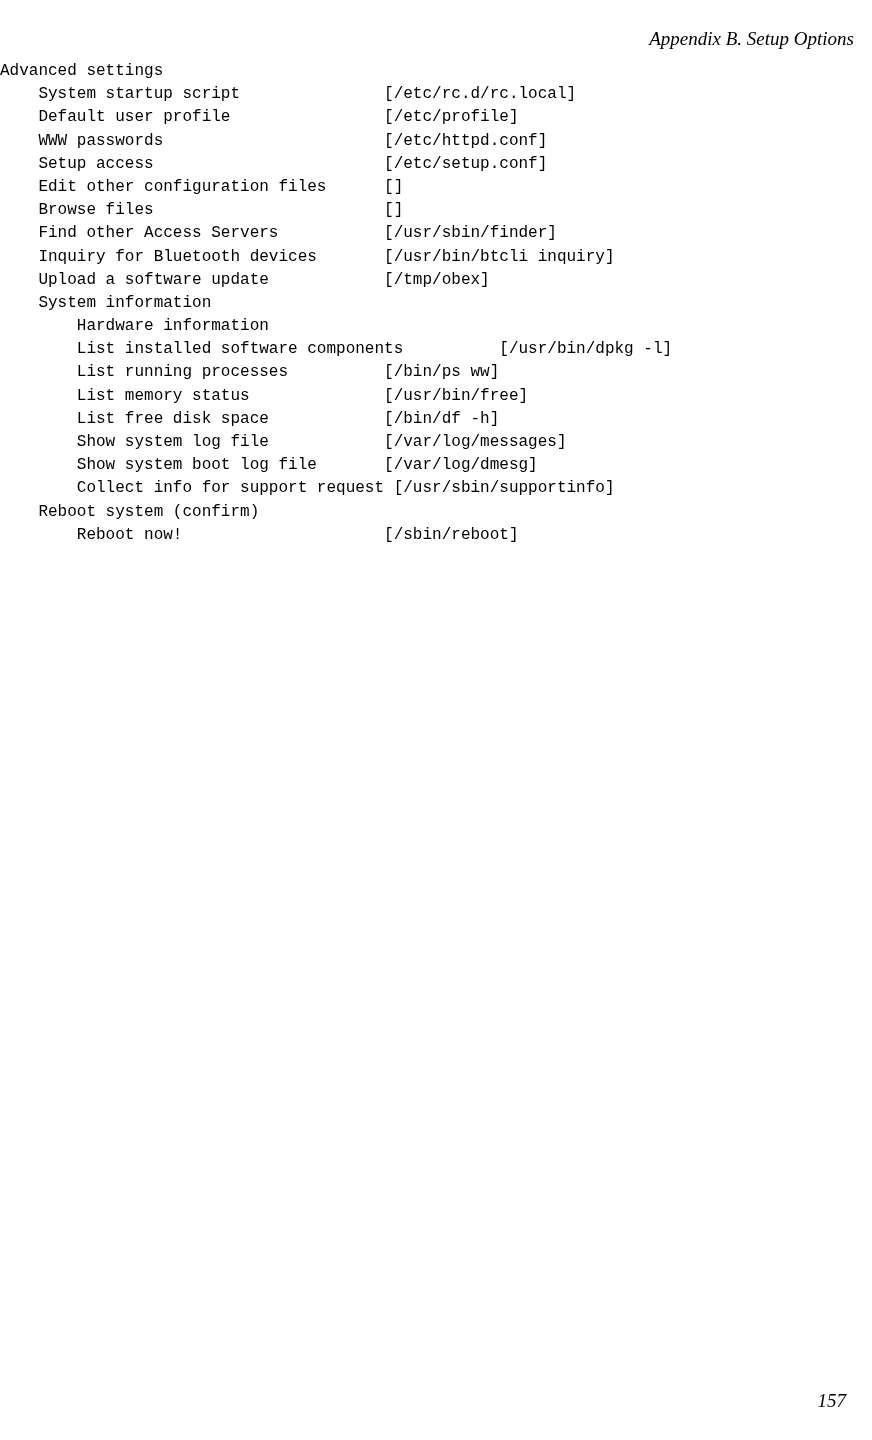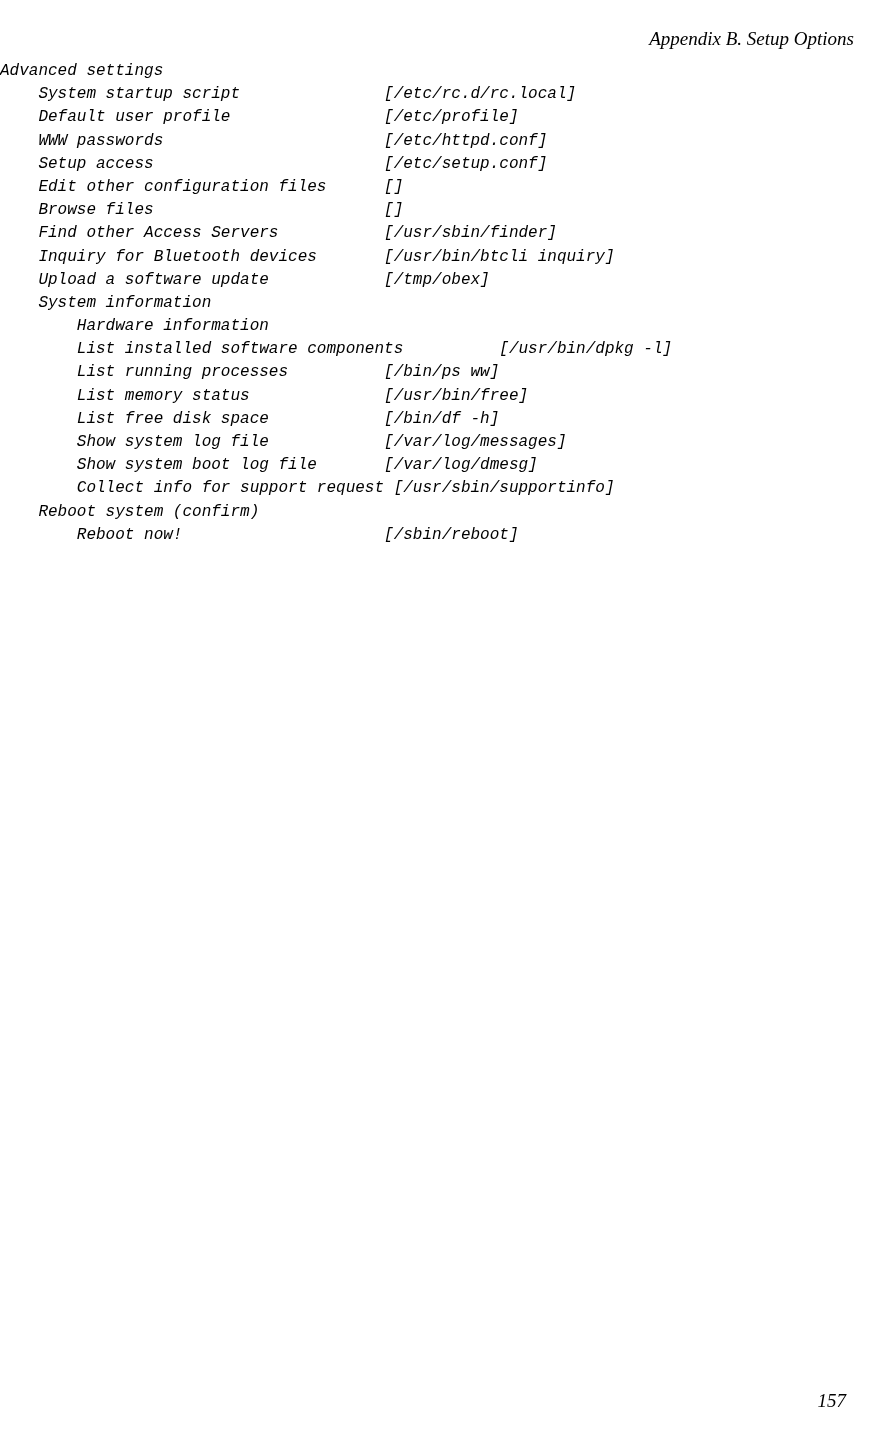--- a/index.html
+++ b/index.html
@@ -1,19 +1,18 @@
 <!DOCTYPE html>
 <html><head>
   <meta charset="utf-8">
   <style>
     * {
       margin: 0;
       padding: 0;
       box-sizing: border-box;
-      font-style: italic;
     }
     body {
       width: 872px;
       height: 1440px;
       background: #ffffff;
       font-family: "Courier New", Courier, monospace;
       font-size: 16px;
       color: #000000;
       position: relative;
     }

